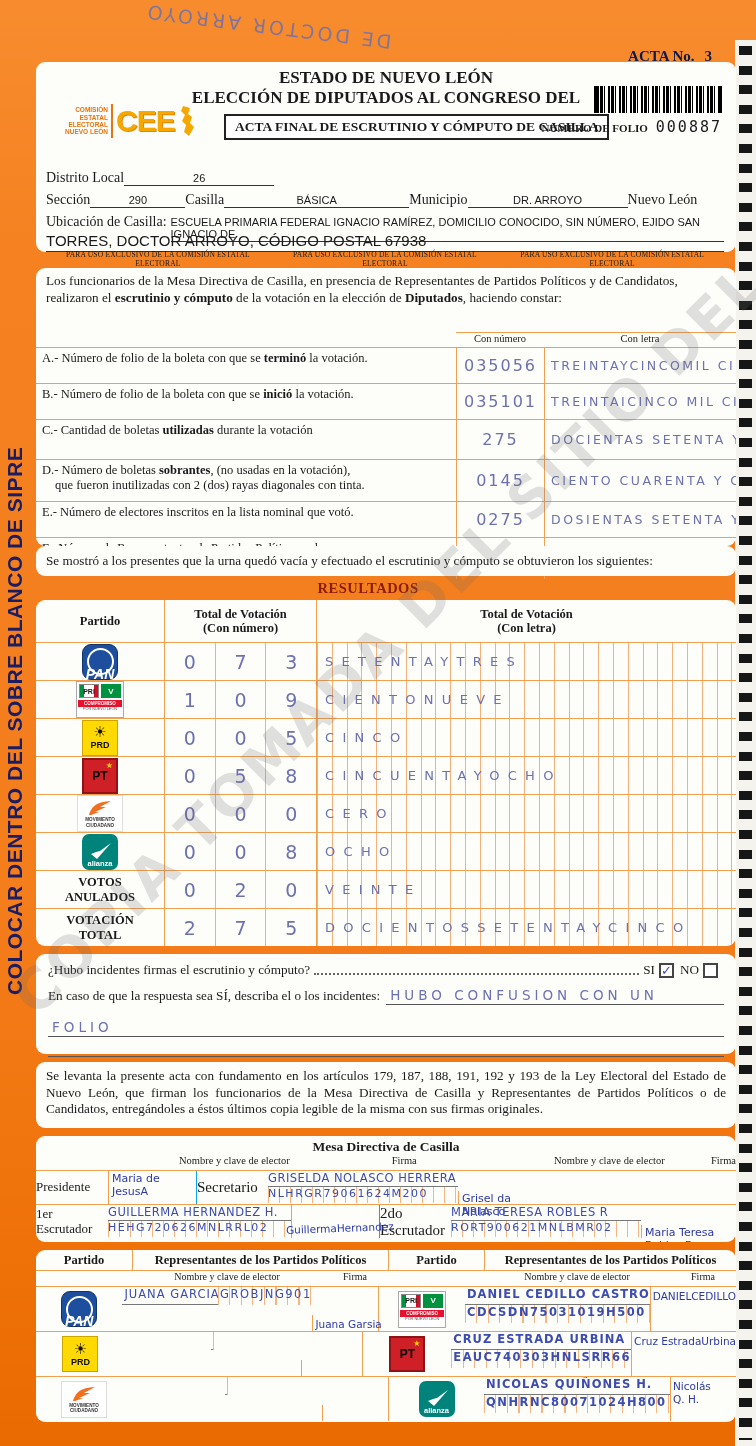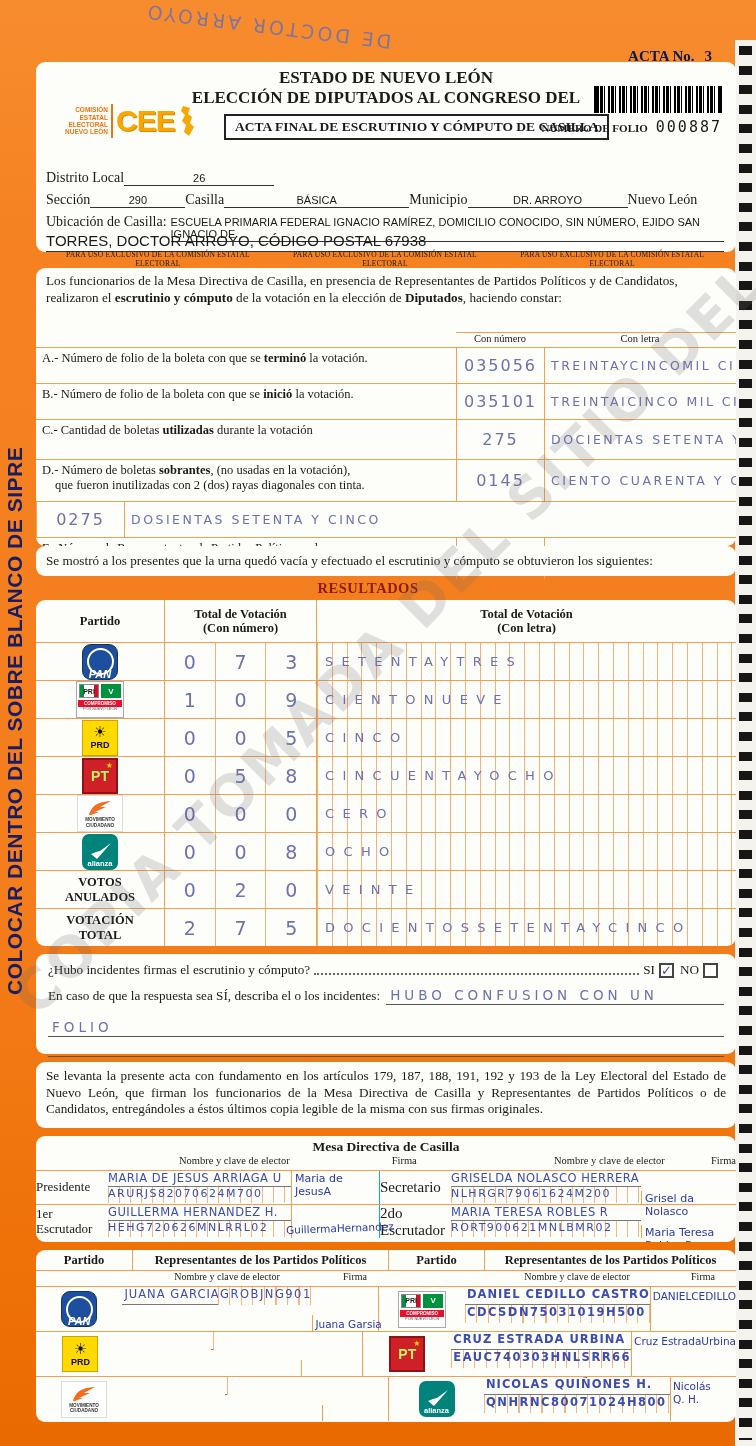--- a/index.html
+++ b/index.html
@@ -101,38 +101,38 @@
   .res-row .c-let { display:flex; align-items:center; padding-left:4px; overflow:hidden;
     background:repeating-linear-gradient(90deg,rgba(243,169,110,.9) 0 1px,transparent 1px 14.8px); }
   .comb-text { font-family:"DejaVu Sans",sans-serif; font-size:13px; color:#6c71b0;
     letter-spacing:8.3px; white-space:nowrap; padding-left:4px; }
   .row-label { text-align:center; font-weight:bold; font-size:12.5px; line-height:1.2; }
   
   .logo-pan { width:36px; height:36px; background:#1d4f9e; border-radius:9px; border:1px solid #123468;
     display:flex; align-items:center; justify-content:center; }
   .logo-pan .ring { width:27px; height:27px; border:2px solid #fff; border-radius:50%;
     display:flex; align-items:center; justify-content:center; }
-  .logo-pan .t { color:#fff; font-family:"Liberation Sans",sans-serif; font-weight:bold; font-style:italic; font-size:11px;margin-top:24px; }
+  .logo-pan .t { color:#fff; font-family:"Liberation Sans",sans-serif; font-weight:bold; font-style:italic; font-size:14px;margin-top:24px; }
   .logo-pri { width:48px; height:37px; background:#fff; border:1px solid #aaa; display:flex; flex-direction:column; align-items:center; padding-top:2px; }
   .pri-top { display:flex; gap:2px; }
   .pri-box { width:20px; height:14px; border:1px solid #888; font-family:"Liberation Sans",sans-serif;
     font-weight:bold; font-size:7px; display:flex; align-items:center; justify-content:center;
     background:linear-gradient(90deg,#00923f 0 22%,#fff 22% 78%,#ce1126 78%); color:#1a1a1a; }
   .pvem-box { width:20px; height:14px; background:#00923f; color:#fff; font-family:"Liberation Sans",sans-serif;
     font-weight:bold; font-size:8px; display:flex; align-items:center; justify-content:center; }
   .pri-banner { margin-top:2px; width:44px; background:#e8112d; color:#fff; font-family:"Liberation Sans",sans-serif;
     font-weight:bold; font-size:4.5px; text-align:center; padding:1px 0; }
   .pri-sub { font-family:"Liberation Sans",sans-serif; font-size:3.8px; color:#555; }
   .logo-prd { width:36px; height:36px; background:#ffd900; border:1px solid #c9a500;
     display:flex; flex-direction:column; align-items:center; justify-content:center; }
   .logo-prd .sun { font-size:15px; line-height:1; color:#111; }
   .logo-prd .t { font-family:"Liberation Sans",sans-serif; font-weight:bold; font-size:9px; color:#111; }
   .logo-pt { position:relative; width:36px; height:36px; background:#cf2027; border:2px solid #8e1216;
     display:flex; align-items:center; justify-content:center; }
-  .logo-pt .t { color:#bef264; font-family:"Liberation Sans",sans-serif; font-weight:bold; font-size:14px; }
+  .logo-pt .t { color:#000000; font-family:"Liberation Sans",sans-serif; font-weight:bold; font-size:12px; }
   .logo-pt .star { position:absolute; top:1px; right:3px; color:#ffd200; font-size:8px; }
   .logo-mc { width:46px; height:37px; background:#fff; border:1px solid #ddd; display:flex; flex-direction:column; align-items:center; justify-content:center; }
   .logo-mc svg { width:26px; height:18px; }
   .logo-mc .t { font-family:"Liberation Sans",sans-serif; font-weight:bold; font-size:4.6px; color:#333; text-align:center; line-height:1.2; }
   .logo-al { width:36px; height:36px; background:#00837b; border-radius:7px; display:flex; flex-direction:column; align-items:center; justify-content:flex-end; padding-bottom:2px; }
   .logo-al svg { width:26px; height:22px; margin-bottom:-3px; }
   .logo-al .t { color:#fff; font-family:"Liberation Sans",sans-serif; font-weight:bold; font-size:7.5px; }
   
   .b5 { top:954px; height:100px; padding:8px 12px 0; font-size:13.2px; }
   .inc-line1 { display:flex; align-items:center; }
@@ -295,20 +295,21 @@
       <div class="sc-row" style="top:127px;height:42px">
         <div class="sc-lab"><span>D.- Número de boletas </span><span class="bold">sobrantes</span><span>, (no usadas en la votación),</span><span class="ind">que fueron inutilizadas con 2 (dos) rayas diagonales con tinta.</span></div>
         <div class="sc-num">
             <span class="hw hw-num">0145</span>
           </div>
         <div class="sc-let">
             <span class="hw hw-let">CIENTO CUARENTA Y CINCO</span>
           </div>
       </div>
       <div class="sc-row" style="top:169px;height:36px">
+        <div class="sc-lab"><span>E.- Número de electores inscritos en la lista nominal que votó.</span></div>
         <div class="sc-num">
             <span class="hw hw-num">0275</span>
           </div>
         <div class="sc-let">
             <span class="hw hw-let">DOSIENTAS SETENTA Y CINCO</span>
           </div>
       </div>
       <div class="sc-row" style="top:205px;height:42px">
         <div class="sc-lab"><span>F.- Número de Representantes de Partidos Políticos y de</span><span class="ind">Candidatos que votaron sin pertenecer a esta sección.</span></div>
         <div class="sc-num">
@@ -499,24 +500,20 @@
     <div class="mesa-head">
       <div class="mh-n1">Nombre y clave de elector</div>
       <div class="mh-f1">Firma</div>
       <div class="mh-n2">Nombre y clave de elector</div>
       <div class="mh-f2">Firma</div>
     </div>
     <div class="mesa-row">
       <div class="m-role">
           <span>Presidente</span>
         </div>
-      <div class="m-name">
-        <div class="nm">MARIA DE JESUS ARRIAGA U</div>
-        <div class="clv">ARURJS82070624M700</div>
-      </div>
       <div class="m-firma"><span>Maria de JesusA</span><br><span></span></div>
       <div class="m-role2">
           <span>Secretario</span>
         </div>
       <div class="m-name2">
         <div class="nm">GRISELDA NOLASCO HERRERA</div>
         <div class="clv">NLHRGR79061624M200</div>
       </div>
       <div class="m-firma2"><span>Grisel da</span><br><span>Nolasco</span></div>
     </div>

